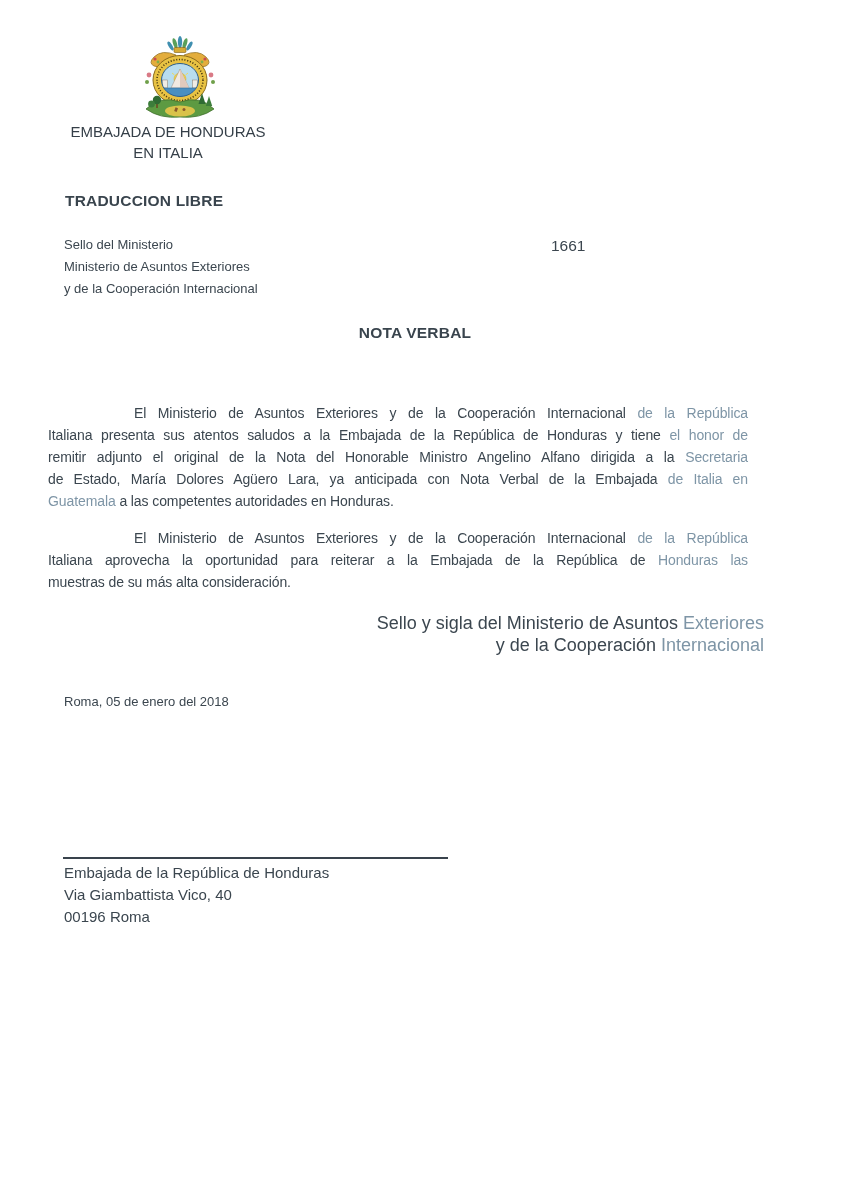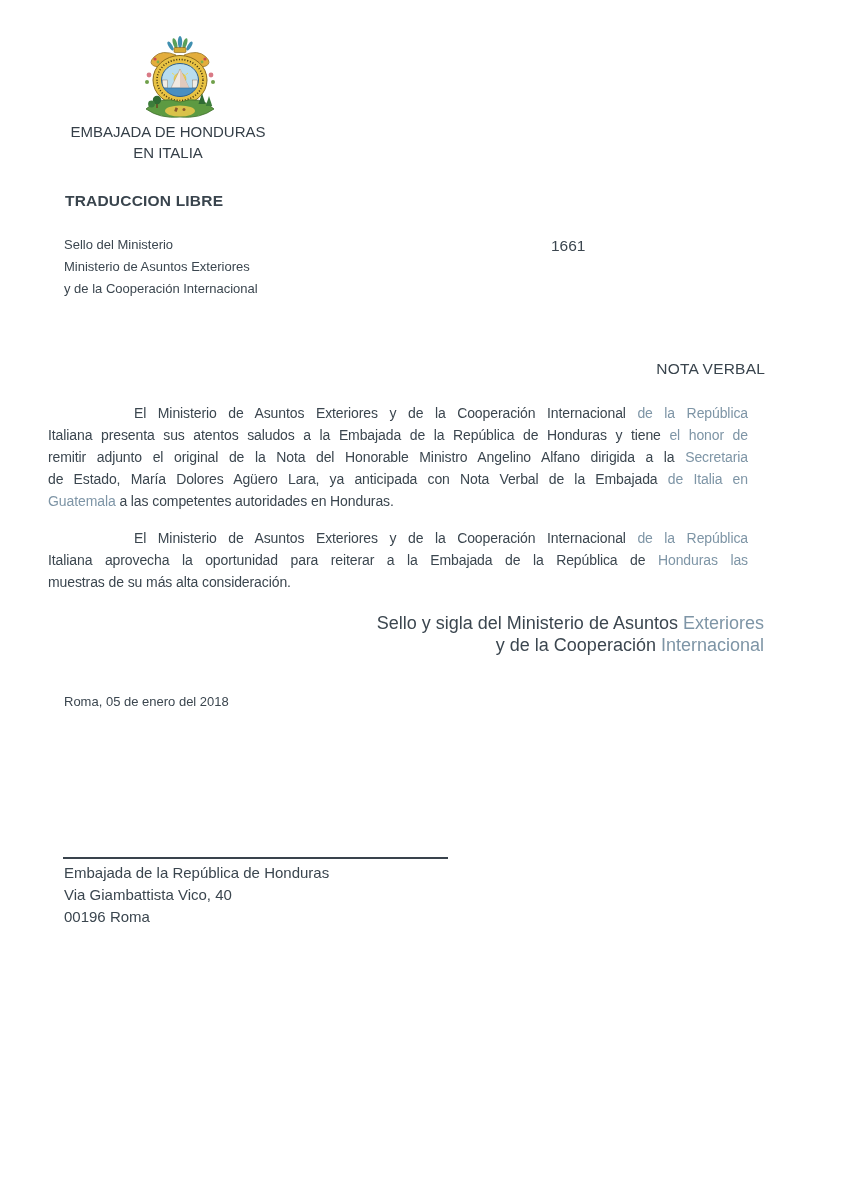--- a/index.html
+++ b/index.html
@@ -28,22 +28,22 @@
     position:absolute;left:65px;top:192px;width:700px;text-align:left;
     font-weight:bold;font-size:15.5px;letter-spacing:.2px;color:#39444d;
   }
   .seal-block{
     position:absolute;left:64px;top:234px;width:420px;
     font-size:13px;line-height:21.8px;
   }
   .ref-number{position:absolute;left:551px;top:237px;font-size:15.5px;}
 
   .doc-subtitle{
-    position:absolute;left:65px;top:360px;width:700px;text-align:right;
-    font-weight:normal;font-size:15.5px;letter-spacing:.2px;color:#39444d;
+    position:absolute;left:65px;top:324px;width:700px;text-align:center;
+    font-weight:bold;font-size:15.5px;letter-spacing:.2px;color:#39444d;
   }
 
   .body-para{position:absolute;left:48px;width:700px;font-size:14px;line-height:22px;letter-spacing:-0.1px;}
   .para-1{top:402px;}
   .para-2{top:527px;}
 
   .closing-block{
     position:absolute;left:64px;top:612px;width:700px;
     text-align:right;font-size:18px;line-height:22px;
   }

